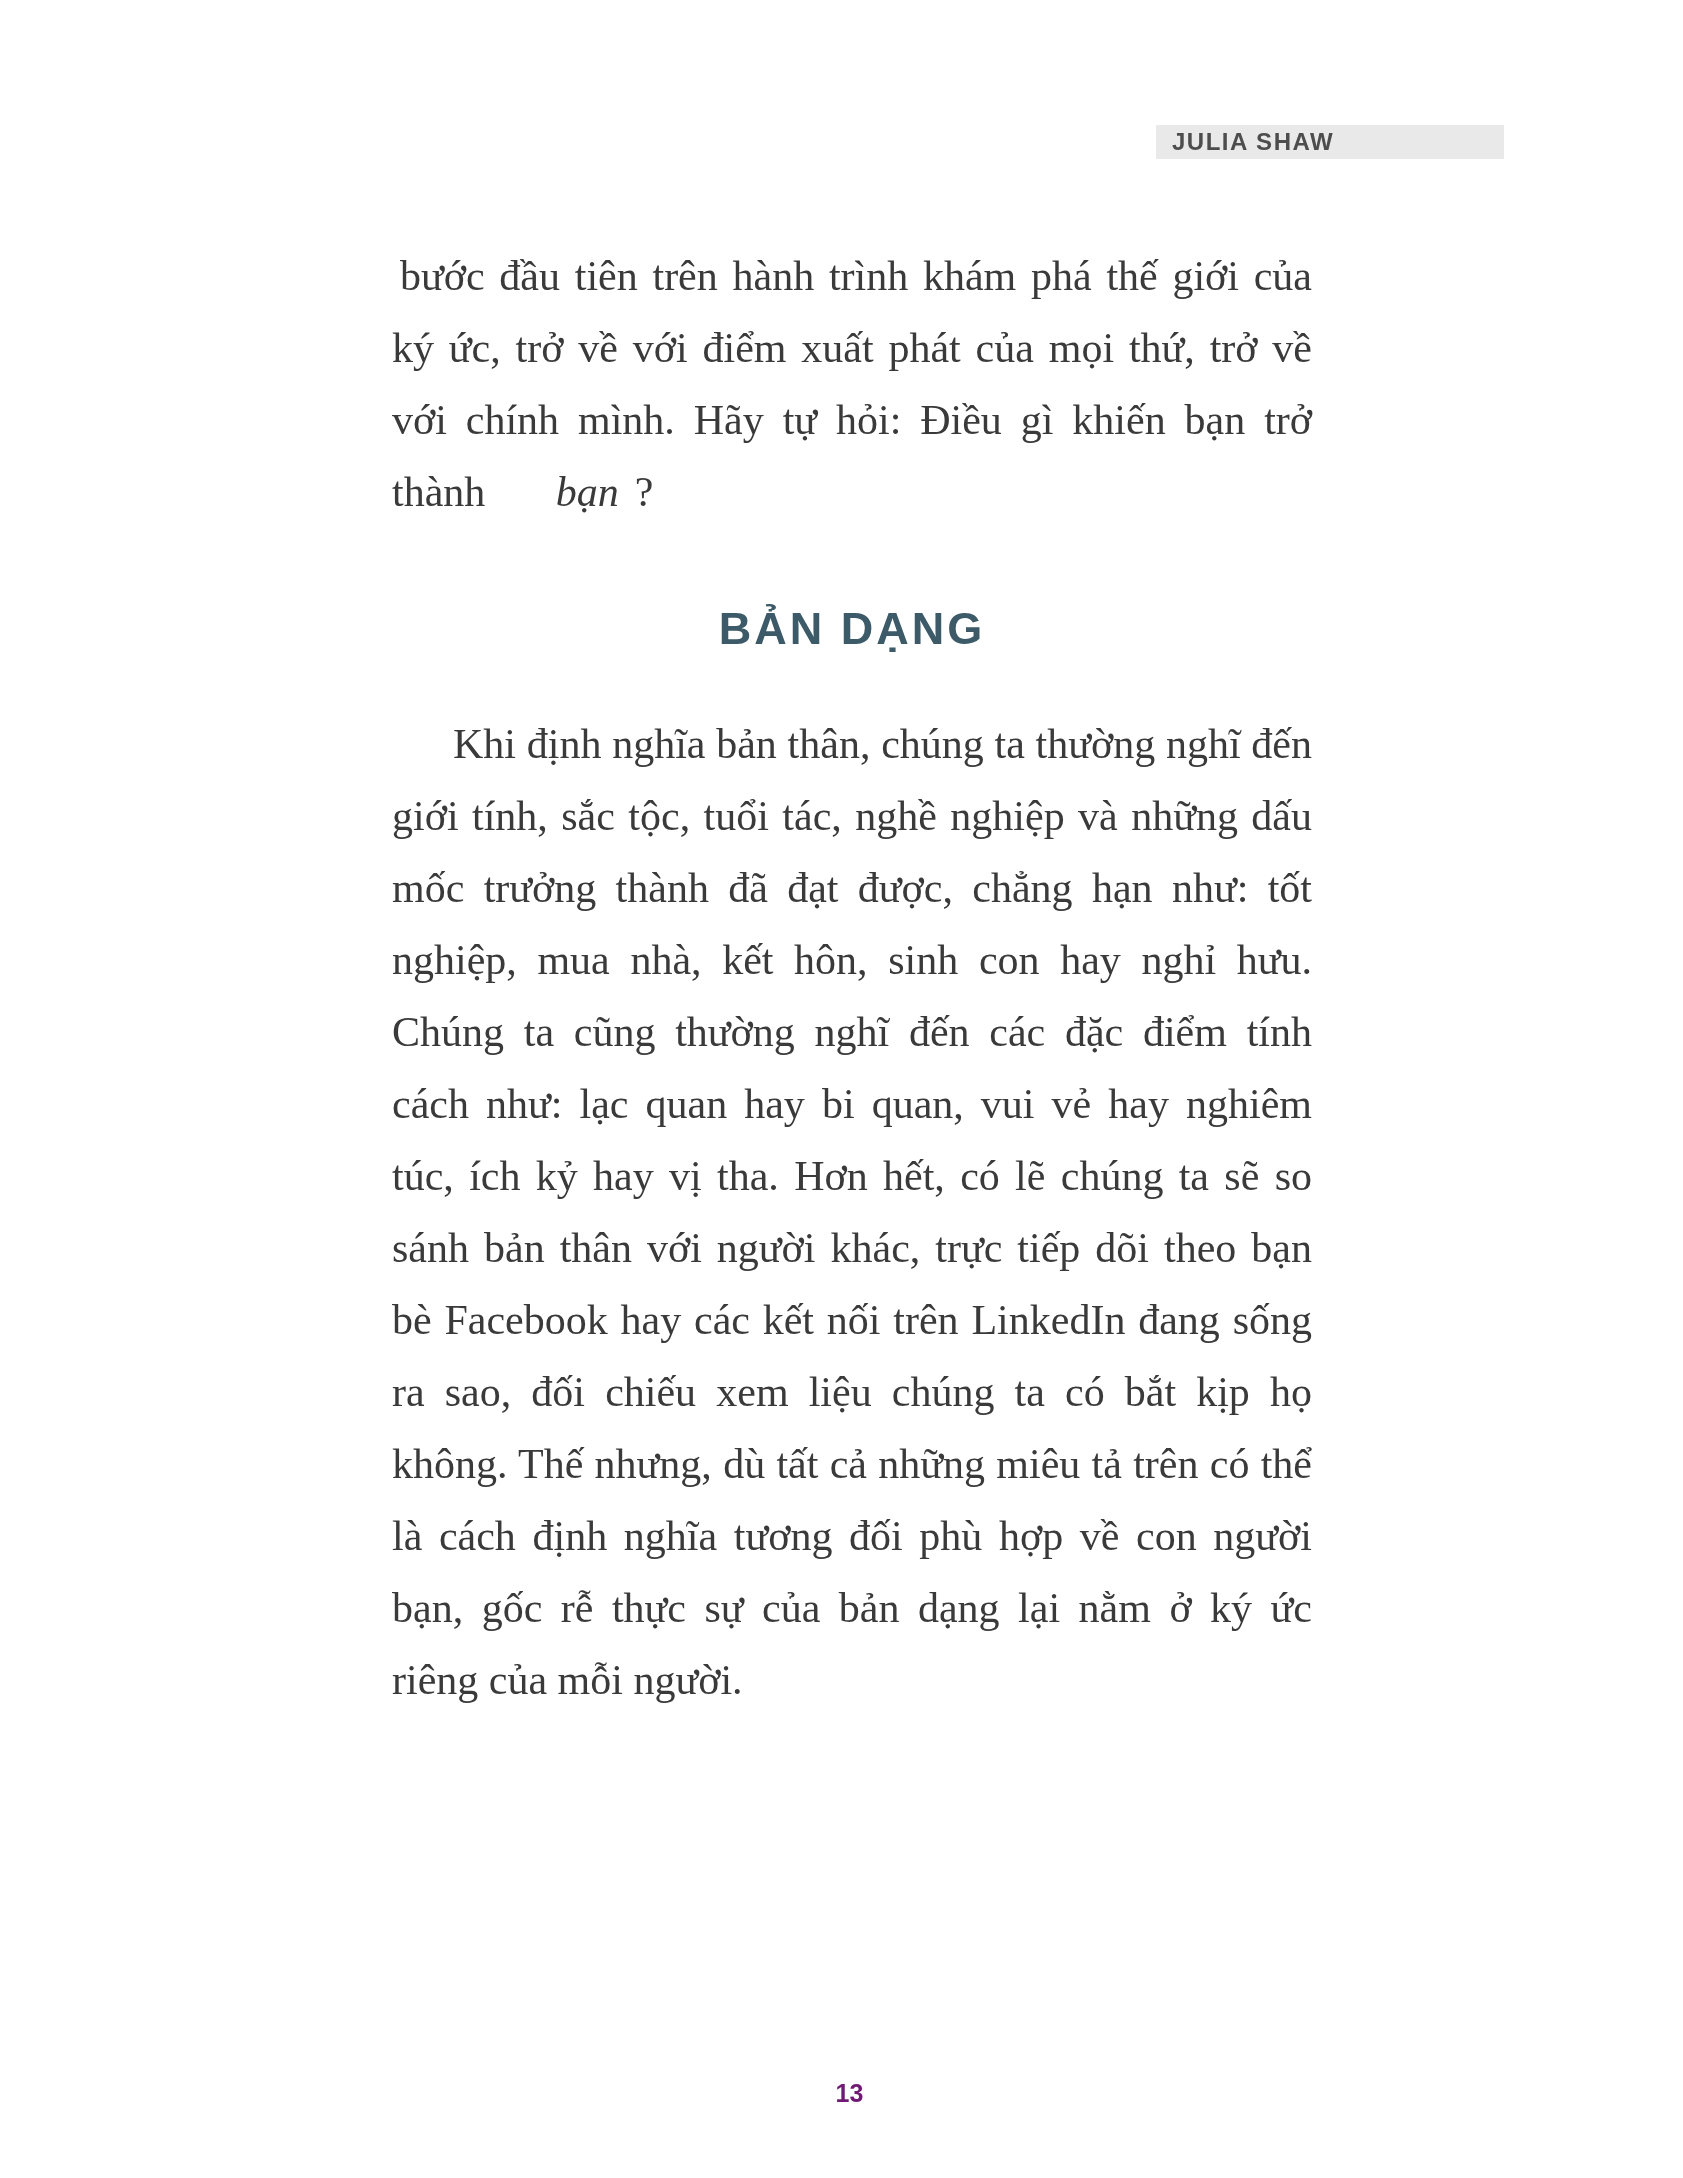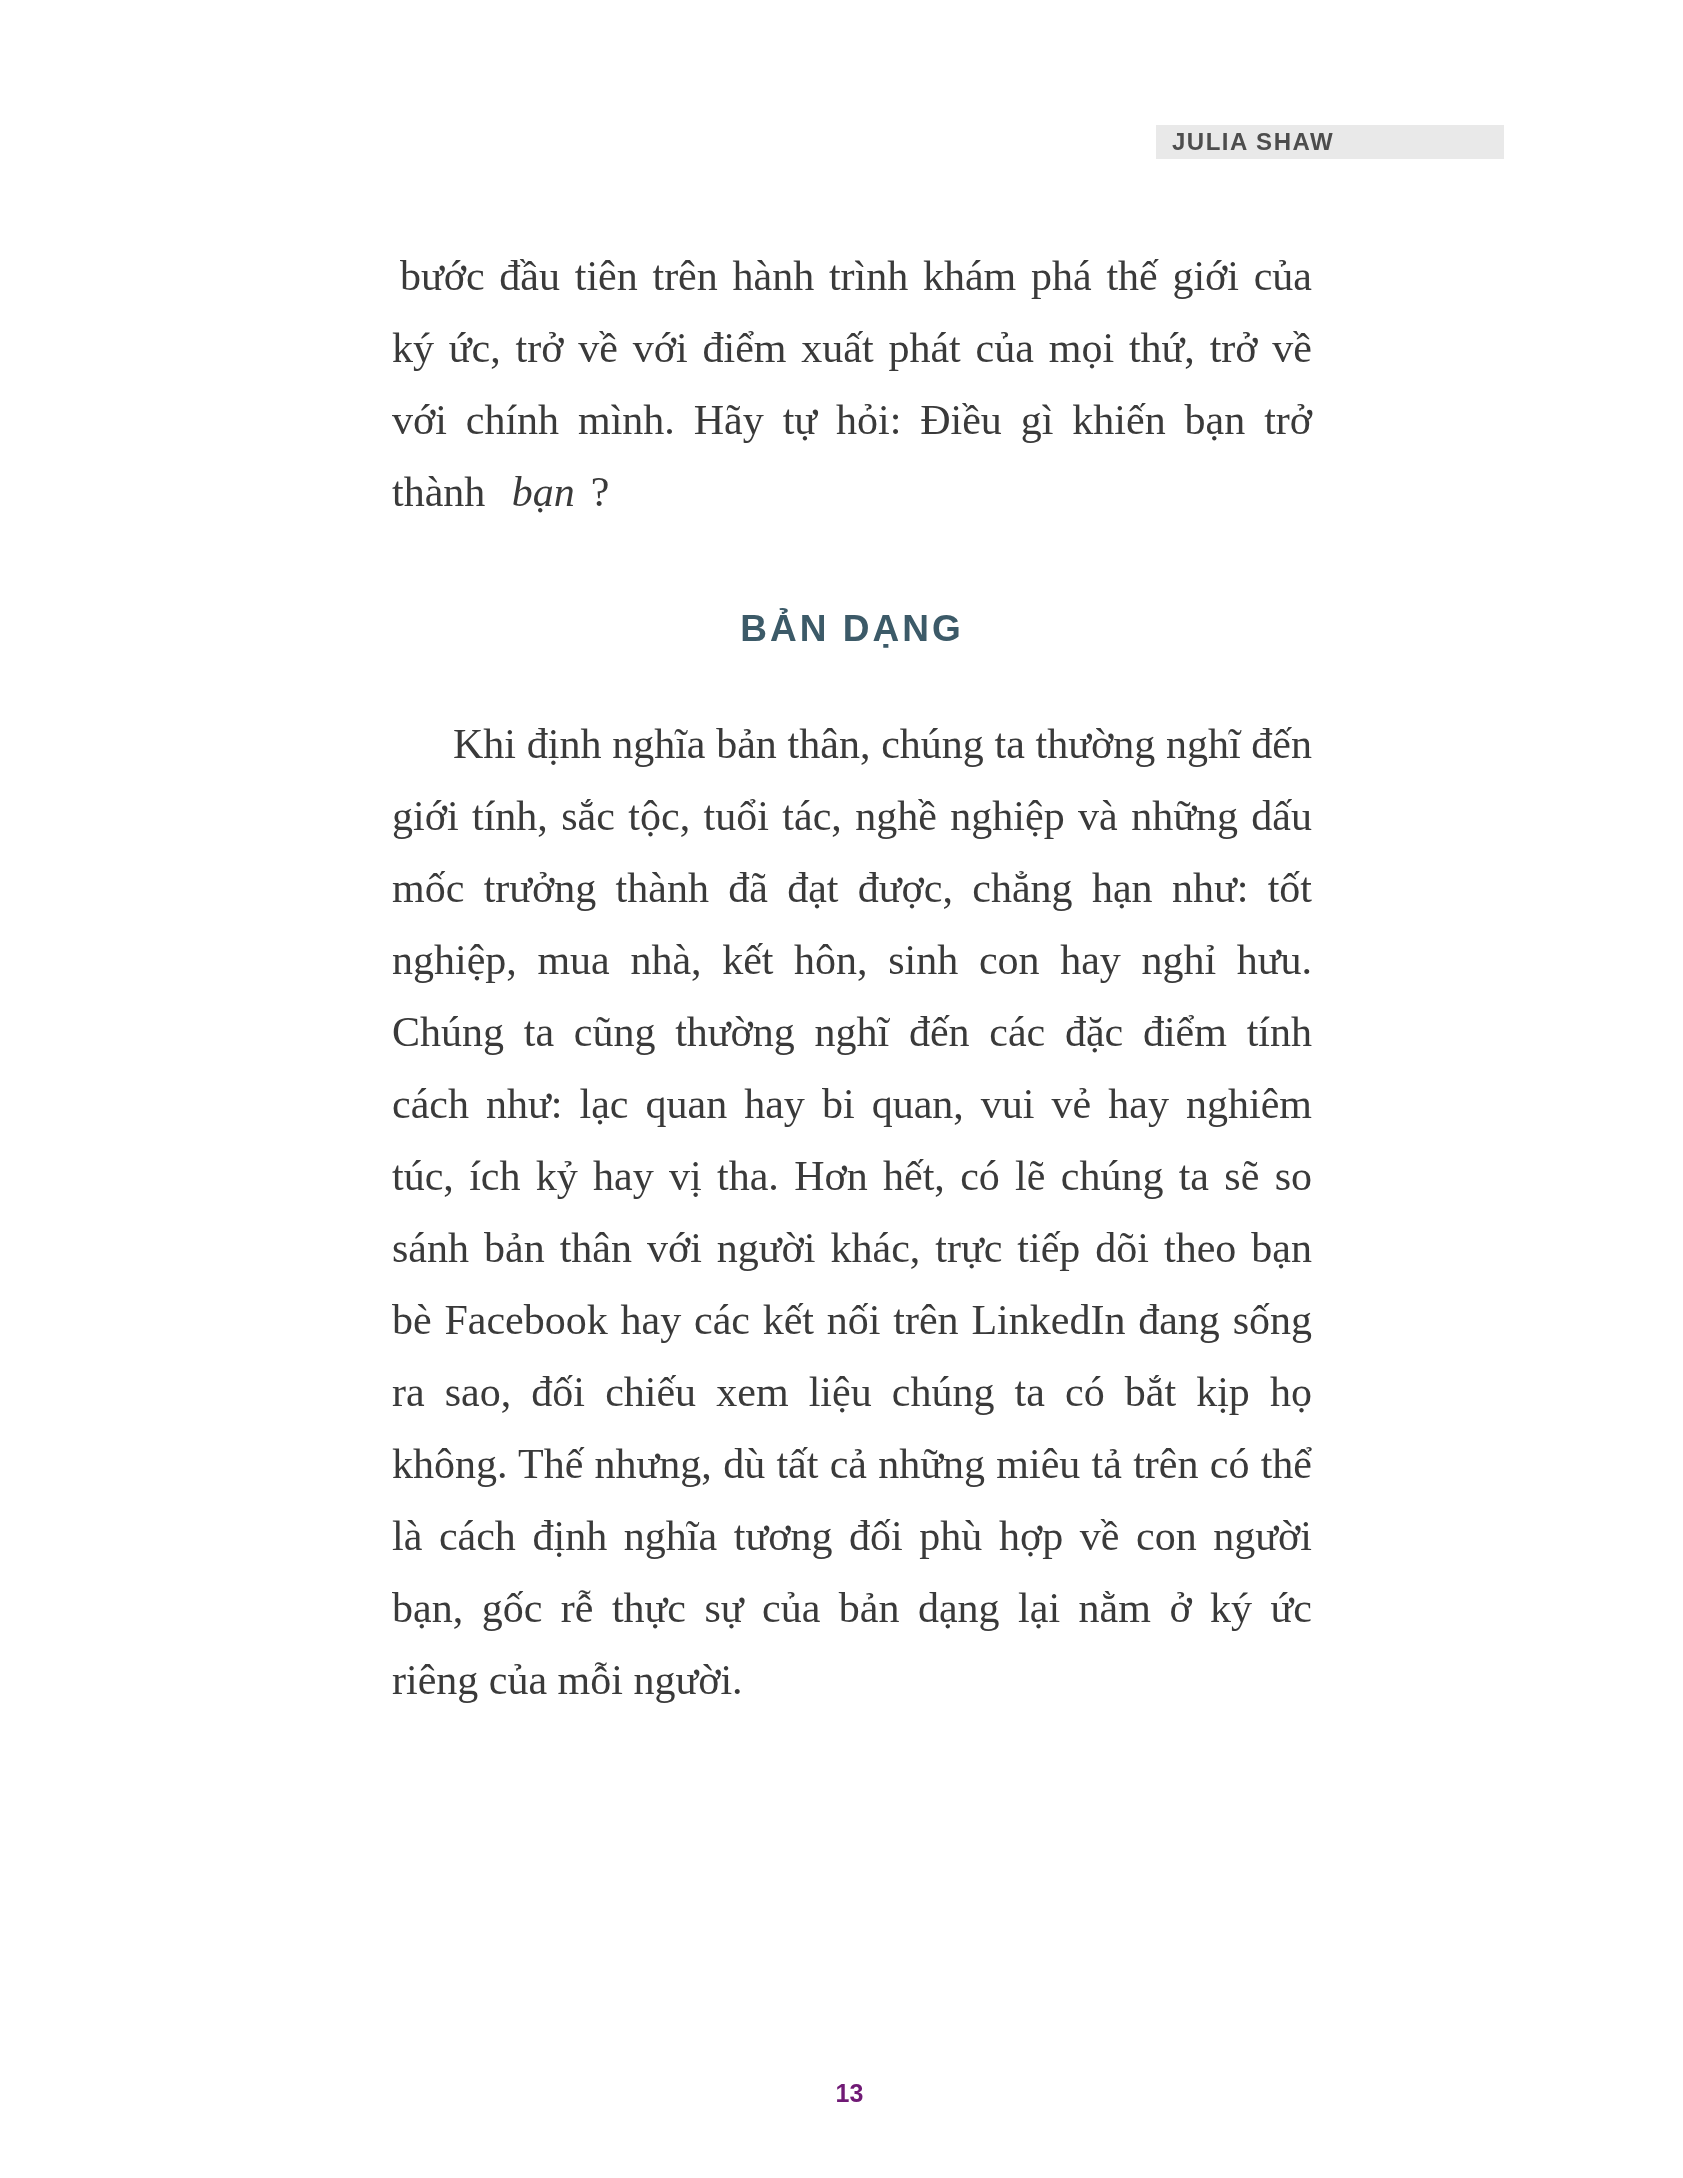--- a/index.html
+++ b/index.html
@@ -43,27 +43,27 @@
     top: 216px;
     width: 952px;
     color: #3a3a3a;
     font-size: 42px;
     line-height: 72px;
     text-align: justify;
   }
   .para { text-indent: 61px; }
   .para.first { text-indent: 0; }
   .para + .para { margin-top: 14px; }
-  .para em { font-style: italic; }
+  .para em { font-style: italic; margin-left: 44px; }
   .section-heading {
     font-family: "Liberation Sans", sans-serif;
     font-weight: bold;
     color: #3c5a68;
     text-align: center;
-    font-size: 37px;
+    font-size: 45px;
     letter-spacing: 3px;
     line-height: 55px;
     margin: 57px 0 36px 0;
     text-indent: 0;
   }
   .page-number {
     position: absolute;
     top: 2063px;
     left: 0;
     width: 100%;

